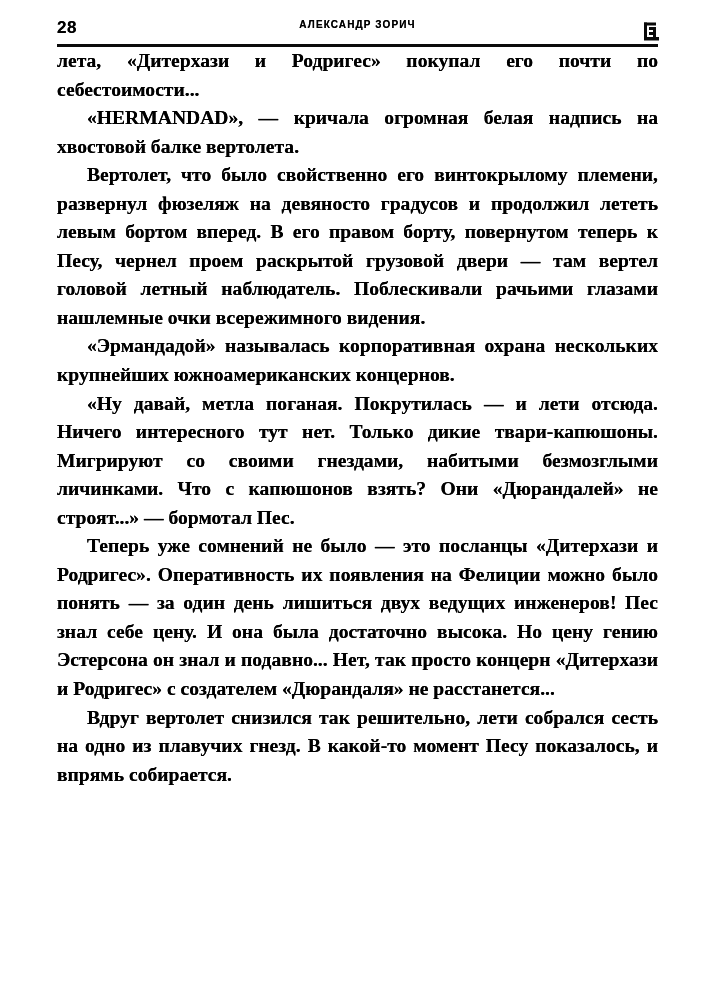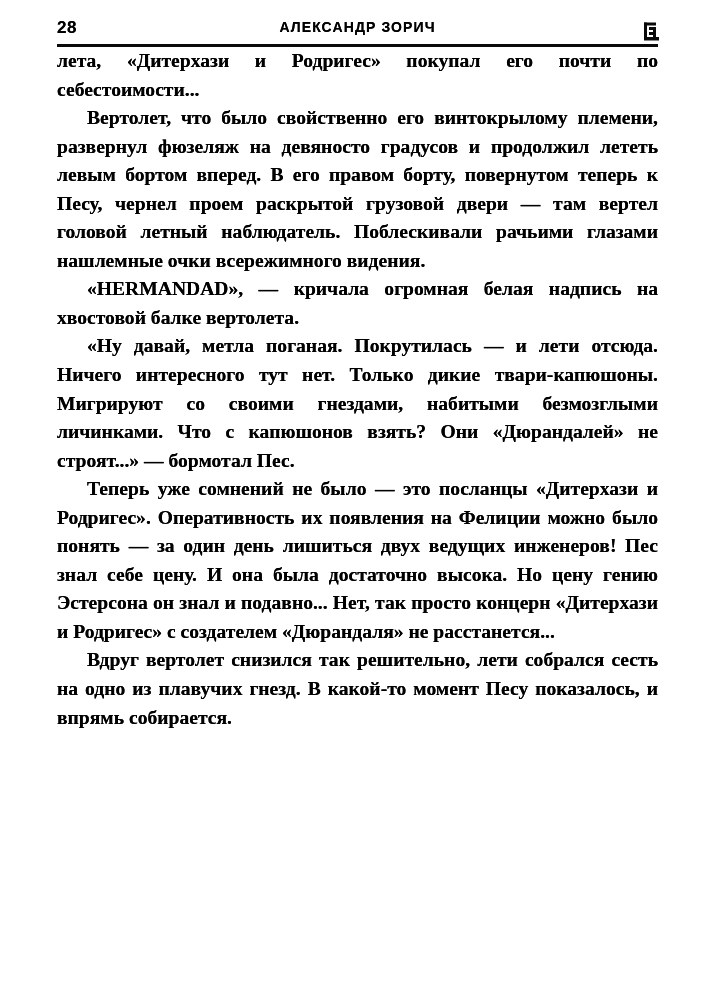--- a/index.html
+++ b/index.html
@@ -43,21 +43,21 @@
     line-height: 1;
   }
   .running-title {
     position: absolute;
     left: 0;
     top: 2px;
     width: 601px;
     text-align: center;
     font-family: "Liberation Sans", "DejaVu Sans", sans-serif;
     font-weight: bold;
-    font-size: 14px;
+    font-size: 10px;
     letter-spacing: 1.1px;
     line-height: 1;
     transform: scaleY(1.04);
   }
   .header-rule {
     position: absolute;
     left: 0;
     top: 26px;
     width: 601px;
     height: 3px;
@@ -118,21 +118,22 @@
         <rect x="6" y="10" width="4" height="3" fill="#0a0a0a"></rect>
         <rect x="1" y="15" width="15" height="3.5" fill="#0a0a0a"></rect>
       </svg>
     </span>
 
     <div class="header-rule"></div>
   </div>
 
   <div class="textblock">
     <p class="para no-indent">лета, «Дитерхази и Родригес» покупал его почти по себестоимости...</p>
+    <p class="para">«HERMANDAD», — кричала огромная белая надпись на хвостовой балке вертолета.</p>
     <p class="para">Вертолет, что было свойственно его винтокрылому племени, развернул фюзеляж на девяносто градусов и продолжил лететь левым бортом вперед. В его правом борту, повернутом теперь к Песу, чернел проем раскрытой грузовой двери — там вертел головой летный наблюдатель. Поблескивали рачьими глазами нашлемные очки всережимного видения.</p>
-    <p class="para">«HERMANDAD», — кричала огромная белая надпись на хвостовой балке вертолета.</p>
+    <p class="para">«Эрмандадой» называлась корпоративная охрана нескольких крупнейших южноамериканских концернов.</p>
     <p class="para">«Ну давай, метла поганая. Покрутилась — и лети отсюда. Ничего интересного тут нет. Только дикие твари-капюшоны. Мигрируют со своими гнездами, набитыми безмозглыми личинками. Что с капюшонов взять? Они «Дюрандалей» не строят...» — бормотал Пес.</p>
     <p class="para">Теперь уже сомнений не было — это посланцы «Дитерхази и Родригес». Оперативность их появления на Фелиции можно было понять — за один день лишиться двух ведущих инженеров! Пес знал себе цену. И она была достаточно высока. Но цену гению Эстерсона он знал и подавно... Нет, так просто концерн «Дитерхази и Родригес» с создателем «Дюрандаля» не расстанется...</p>
     <p class="para">Вдруг вертолет снизился так решительно, лети собрался сесть на одно из плавучих гнезд. В какой-то момент Песу показалось, и впрямь собирается.</p>
 
   </div>
 
 </div>
 
 </body></html>

